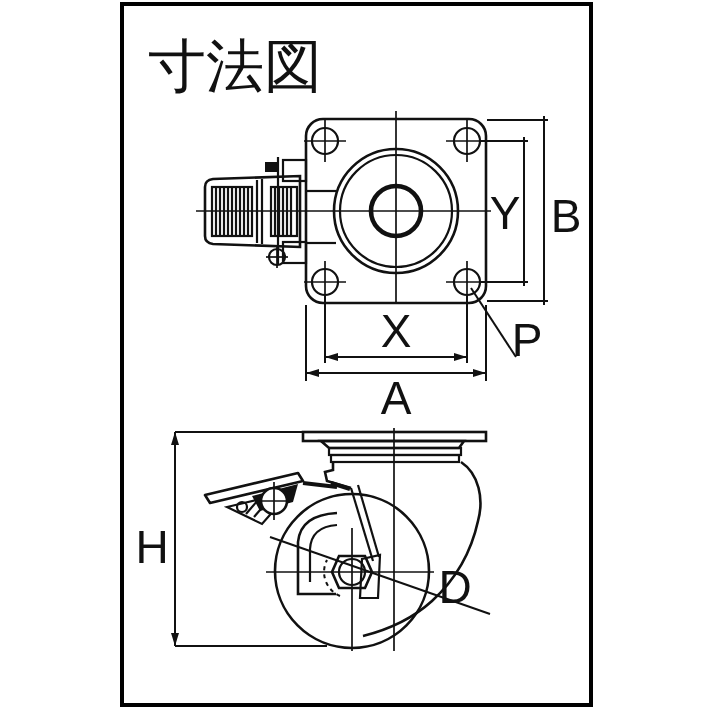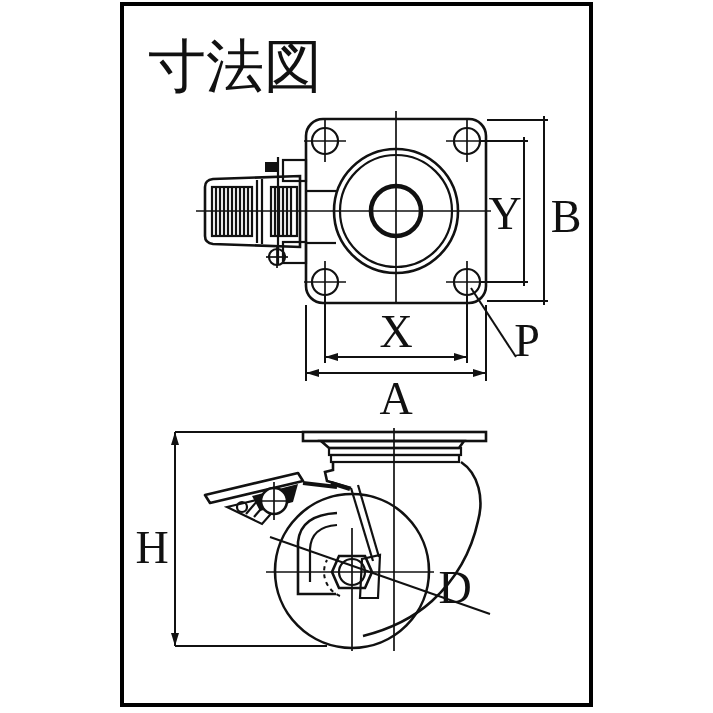--- a/index.html
+++ b/index.html
@@ -1,17 +1,17 @@
 <!DOCTYPE html>
 <html><head>
 <meta charset="utf-8">
 <style>
   html,body{margin:0;padding:0;background:#ffffff;}
   .canvas{position:relative;width:713px;height:713px;background:#ffffff;overflow:hidden;
-          font-family:Liberation Serif, serif;}
+          font-family:Liberation Sans, sans-serif;}
   svg{position:absolute;left:0;top:0;}
   
   .st  {stroke:#111111;fill:none;stroke-width:2.6;stroke-linecap:butt;}
   .st2 {stroke:#111111;fill:none;stroke-width:2.2;}
   .thin{stroke:#111111;fill:none;stroke-width:1.7;}
   .dim {stroke:#111111;fill:none;stroke-width:2;}
   .thk {stroke:#111111;fill:none;stroke-width:4.6;}
   .fat {stroke:#111111;fill:none;stroke-width:4;}
   .fill{fill:#111111;stroke:none;}
   .whitefill{fill:#ffffff;stroke:#111111;stroke-width:2.6;}

